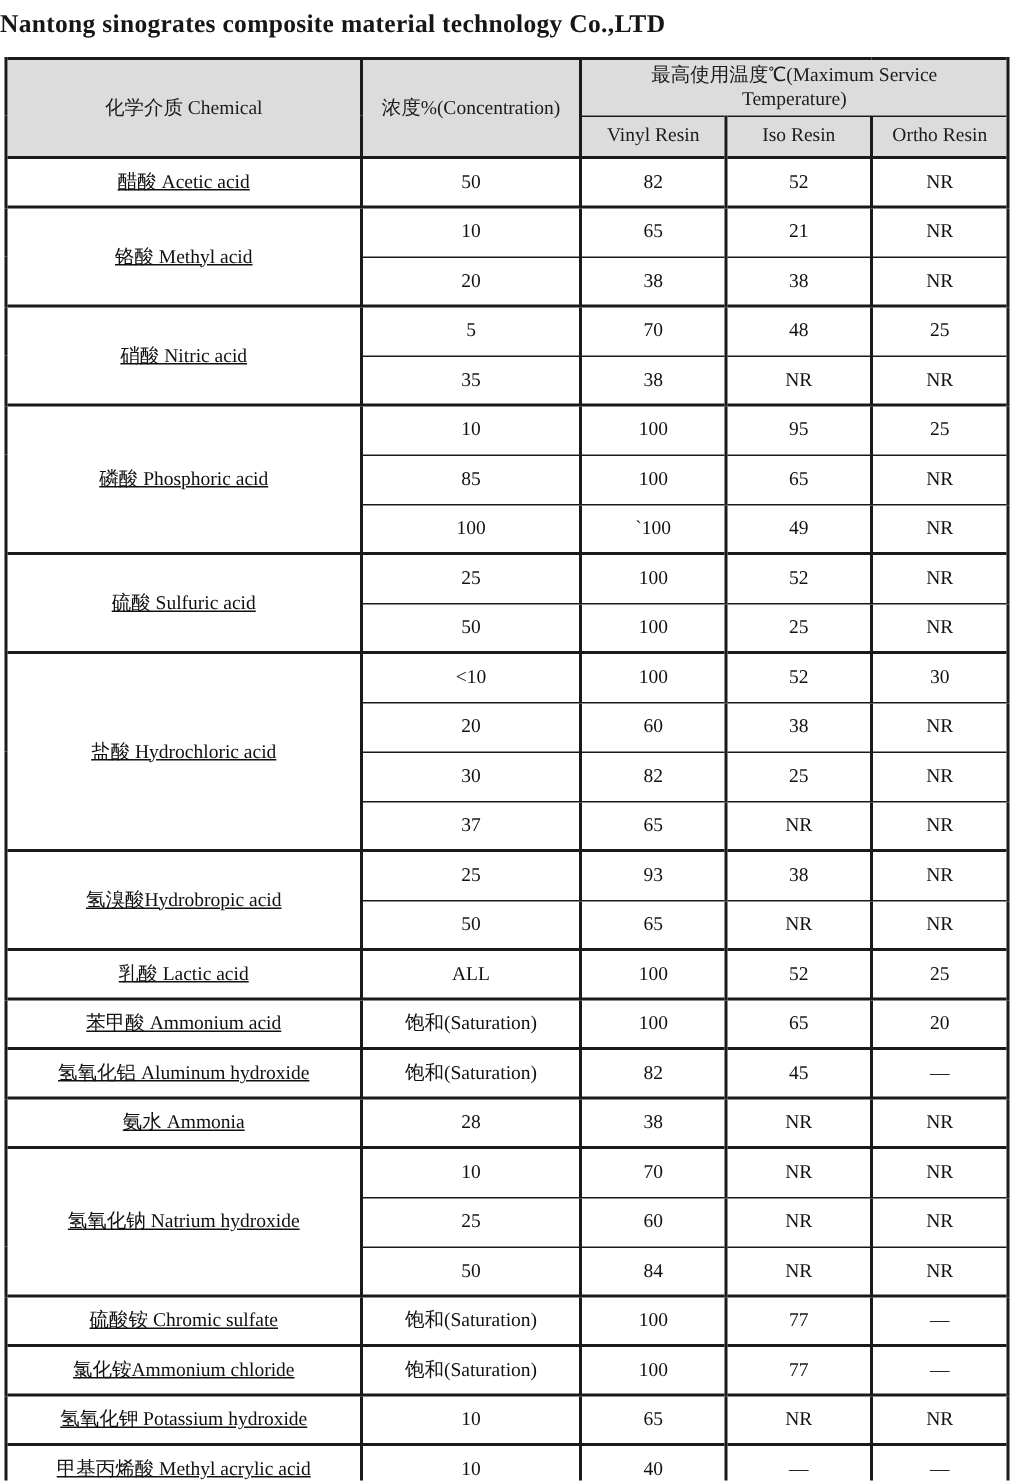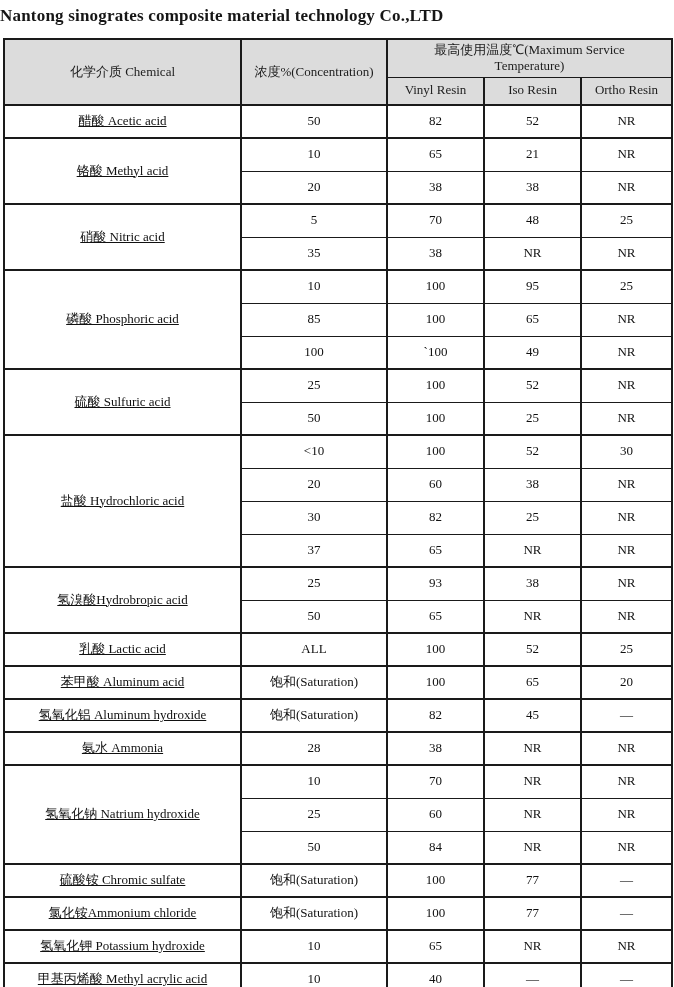--- a/index.html
+++ b/index.html
@@ -202,21 +202,21 @@
           <td>NR</td>
         </tr>
         <tr class="group-start">
           <td rowspan="1" class="chem-cell">乳酸 Lactic acid</td>
           <td>ALL</td>
           <td>100</td>
           <td>52</td>
           <td>25</td>
         </tr>
         <tr class="group-start">
-          <td rowspan="1" class="chem-cell">苯甲酸 Aluminum acid</td>
+          <td rowspan="1" class="chem-cell">苯甲酸 Ammonium acid</td>
           <td>饱和(Saturation)</td>
           <td>100</td>
           <td>65</td>
           <td>20</td>
         </tr>
         <tr class="group-start">
           <td rowspan="1" class="chem-cell">氢氧化铝 Aluminum hydroxide</td>
           <td>饱和(Saturation)</td>
           <td>82</td>
           <td>45</td>

